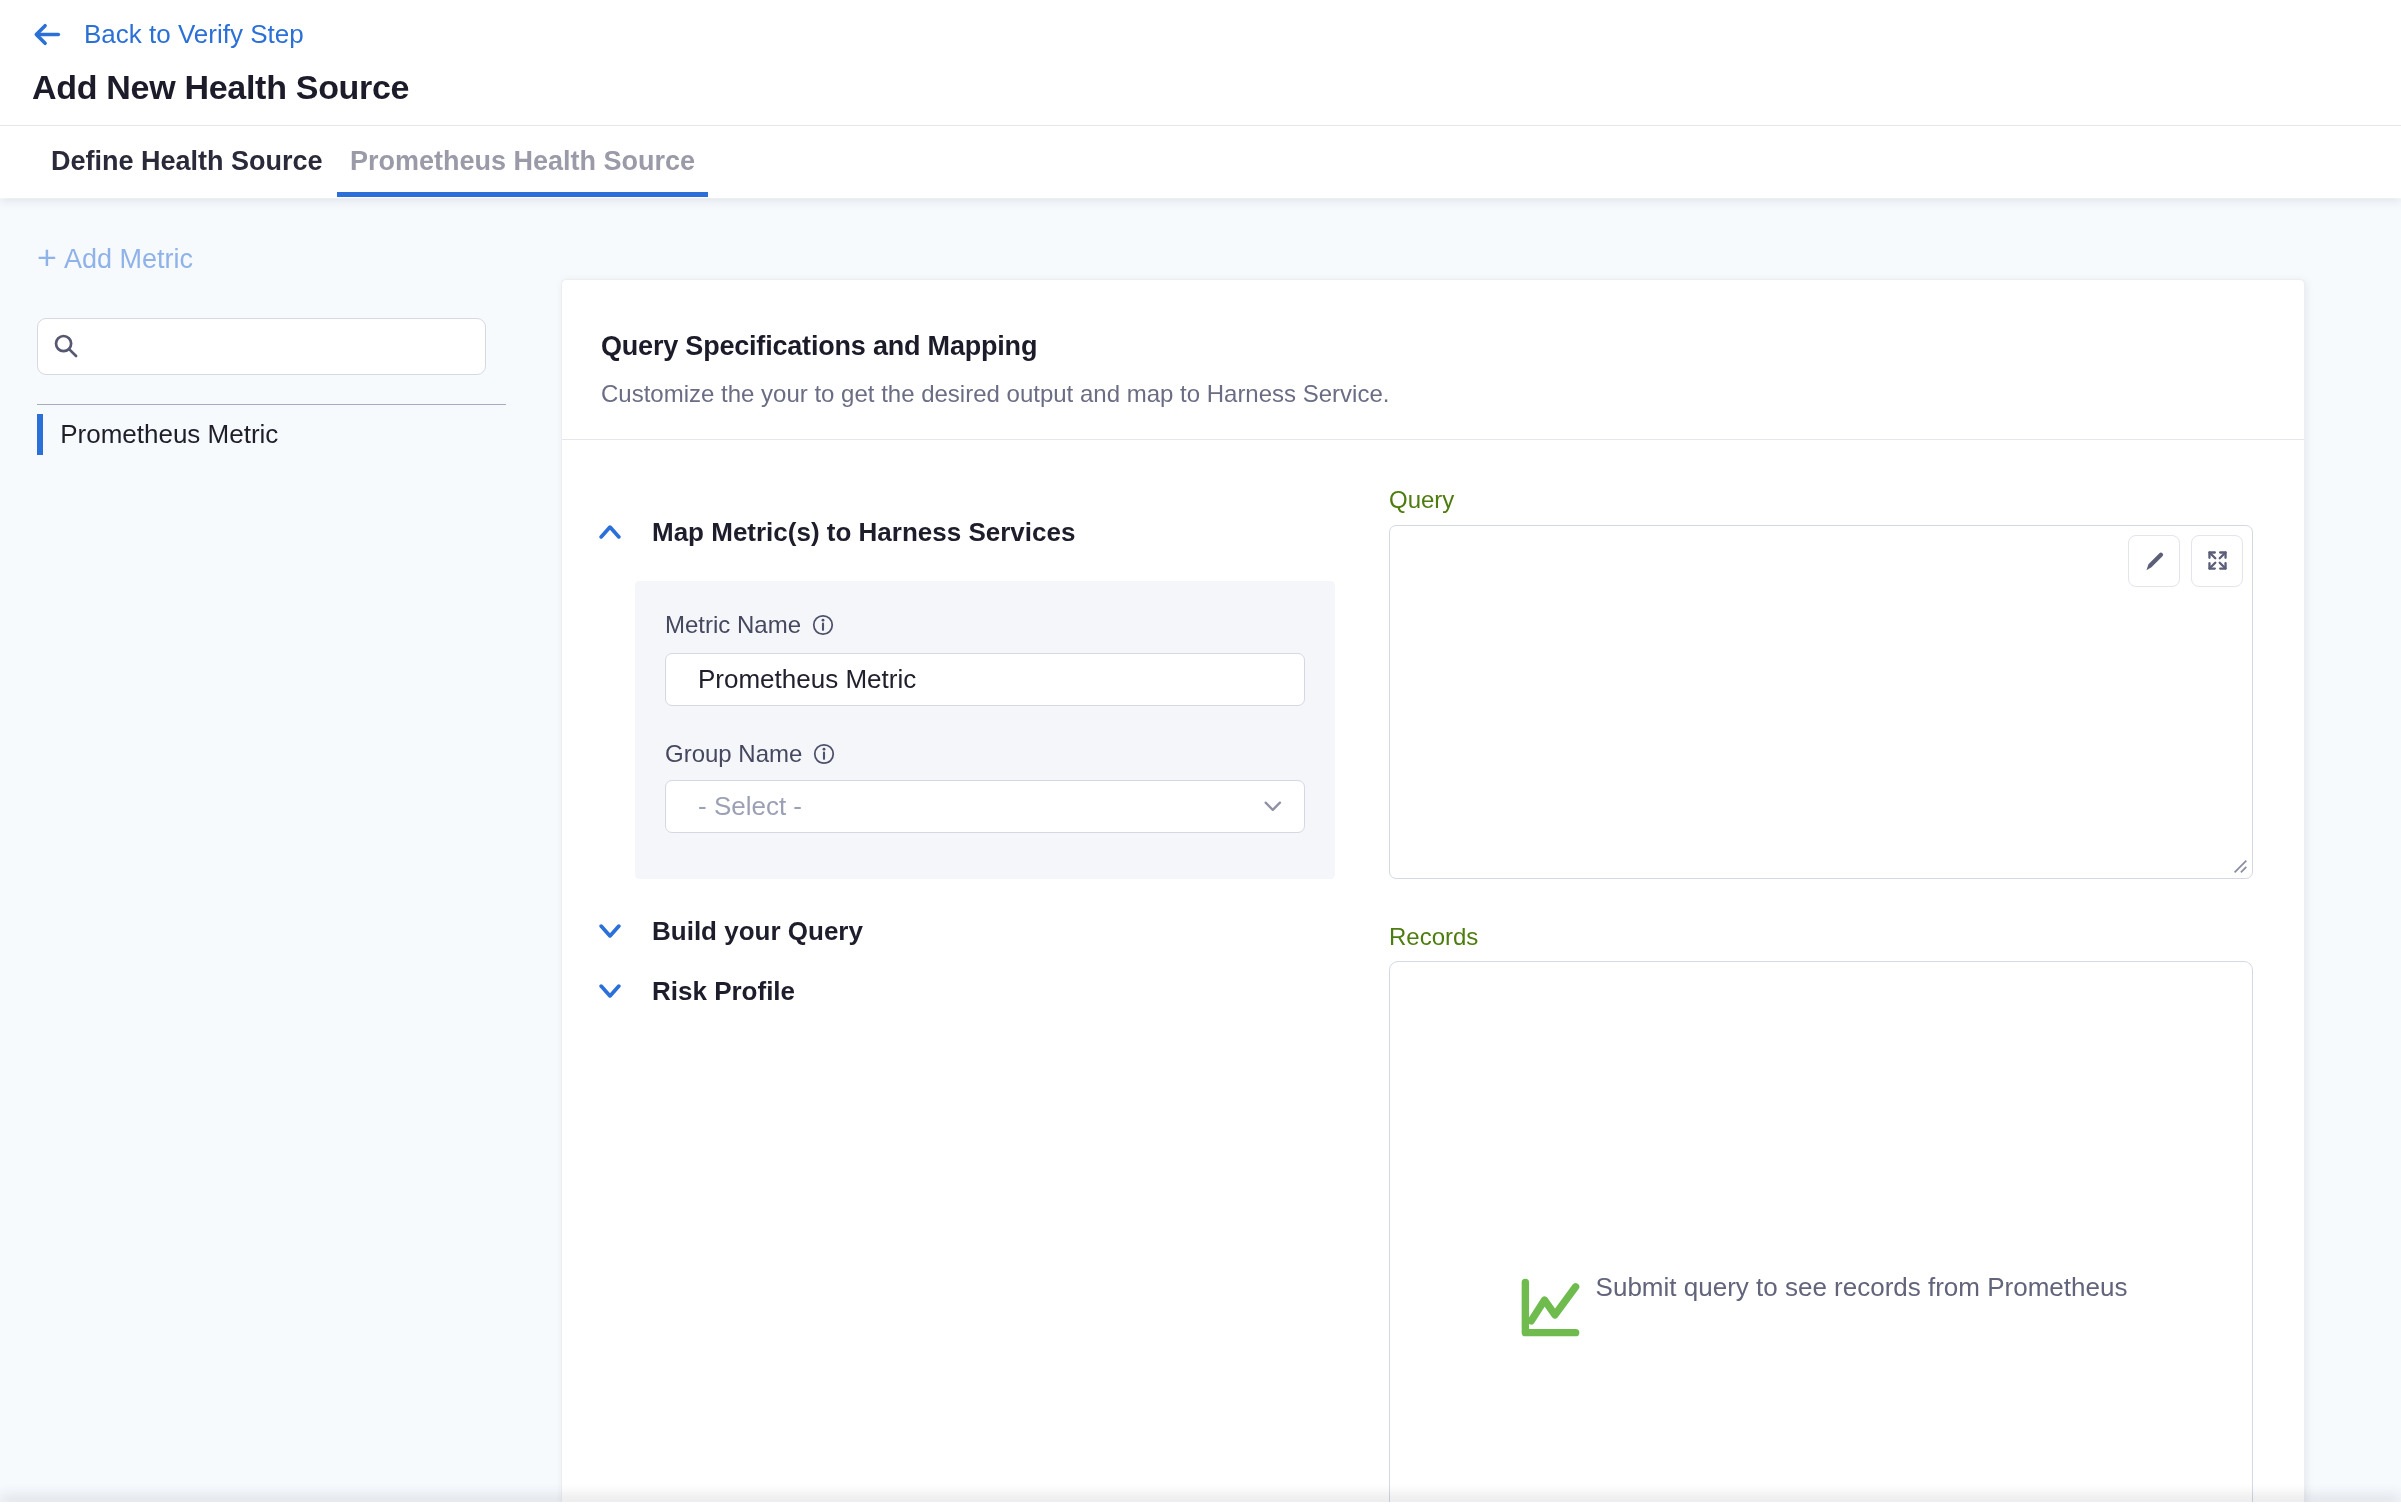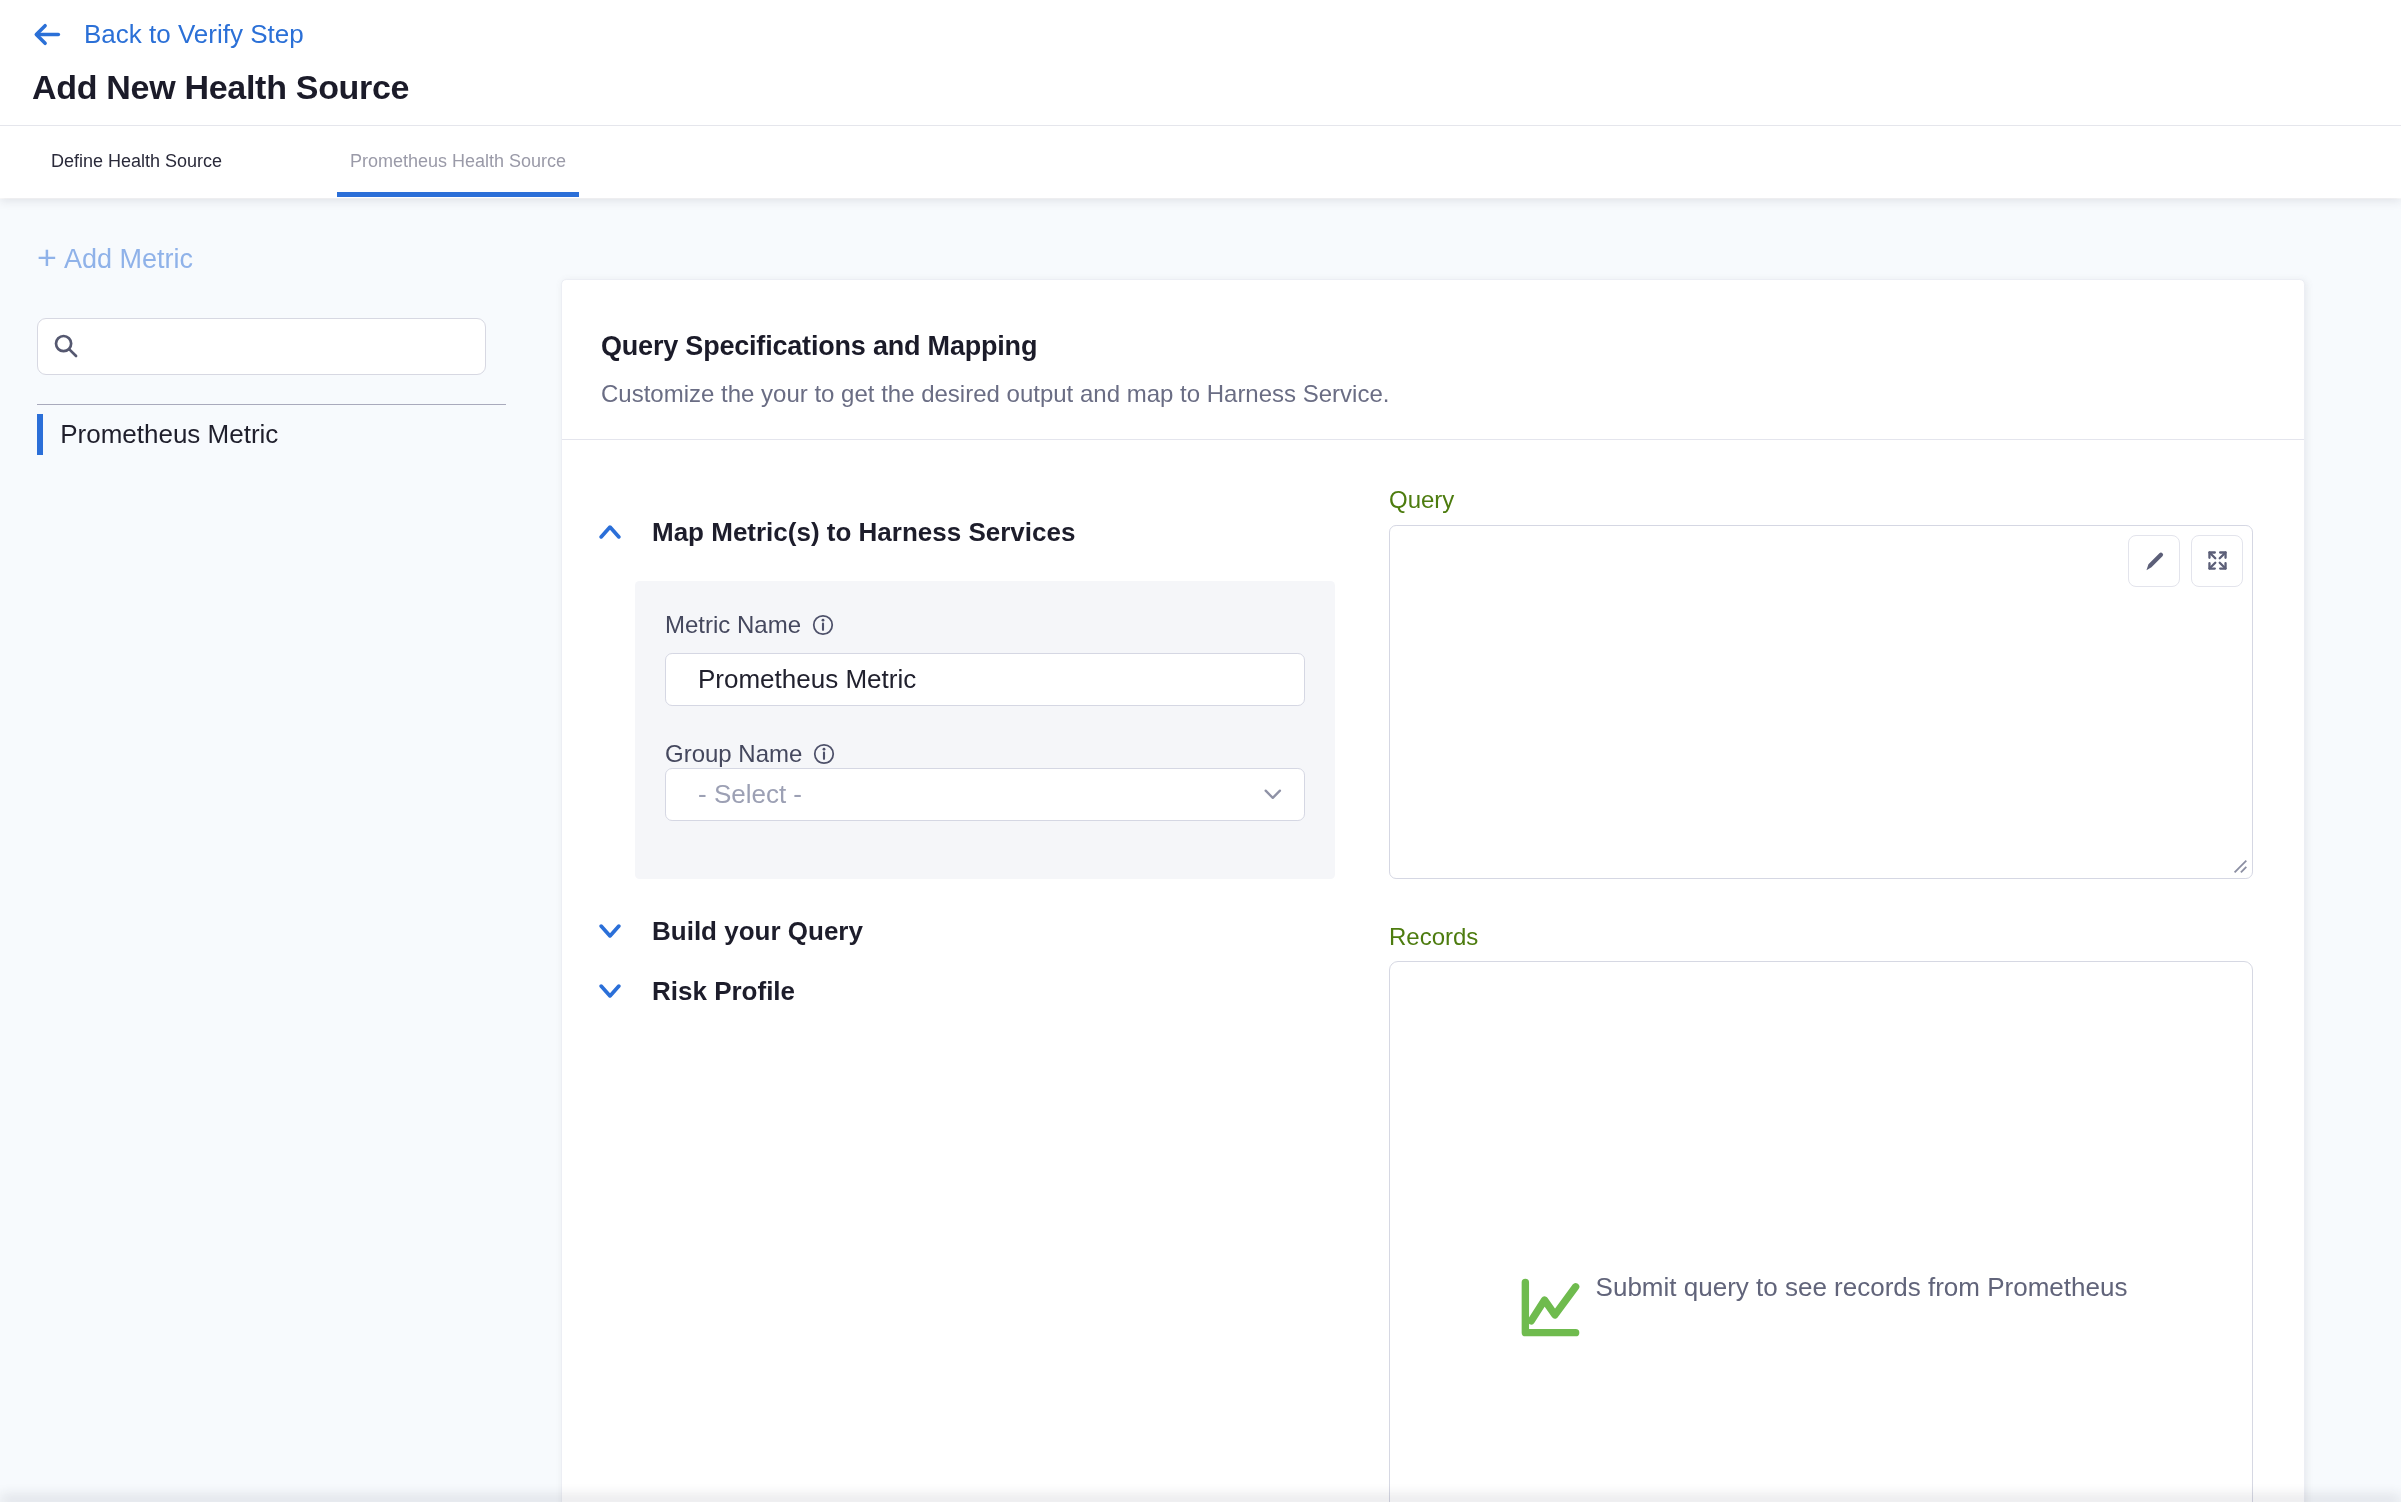--- a/index.html
+++ b/index.html
@@ -31,21 +31,21 @@
   }
 
   
   .tabbar {
     position: absolute; left: 0; top: 126px; width: 100%; height: 72px;
     background: #ffffff; z-index: 5;
     box-shadow: 0 3.6px 9px rgba(40,41,61,0.10);
   }
   .tab {
     position: absolute; top: 0; height: 71px; line-height: 71px;
-    font-size: 18px; font-weight: 400; cursor: pointer; white-space: nowrap;
+    font-size: 27px; font-weight: 700; cursor: pointer; white-space: nowrap;
   }
   .tab-define { left: 51px; color: #2a2a3a; }
   .tab-customize { left: 350px; color: #9a9aa8; }
   .tab-customize::after {
     content: ""; position: absolute; left: -13.4px; right: -12.5px; bottom: 0;
     height: 5.3px; background: #2b6fd8;
   }
 
   
   .content {
@@ -108,21 +108,21 @@
   .field-label-row { display: flex; align-items: center; gap: 10.7px; }
   .field-label { font-size: 24px; color: #45485e; }
   .text-input {
     margin-top: 14.3px; width: 640px; height: 53px;
     background: #ffffff; border: 1.8px solid #d5d7e3; border-radius: 7.1px;
     font-size: 26px; color: #21212e; padding: 0 18px 0 32px; outline: none; display: block;
     font-family: "Liberation Sans", sans-serif;
   }
   .group-label-row { margin-top: 34px; }
   .select-box {
-    margin-top: 0; width: 640px; height: 53px;
+    margin-top: 12px; width: 640px; height: 53px;
     background: #ffffff; border: 1.8px solid #d5d7e3; border-radius: 7.1px;
     display: flex; align-items: center; justify-content: space-between;
     padding: 0 21.4px 0 32px; cursor: pointer;
   }
   .select-placeholder { font-size: 26px; color: #9ca0b4; }
 
   
   .query-label, .records-label {
     position: absolute; left: 827px; font-size: 24px; color: #4d7c0f;
   }

